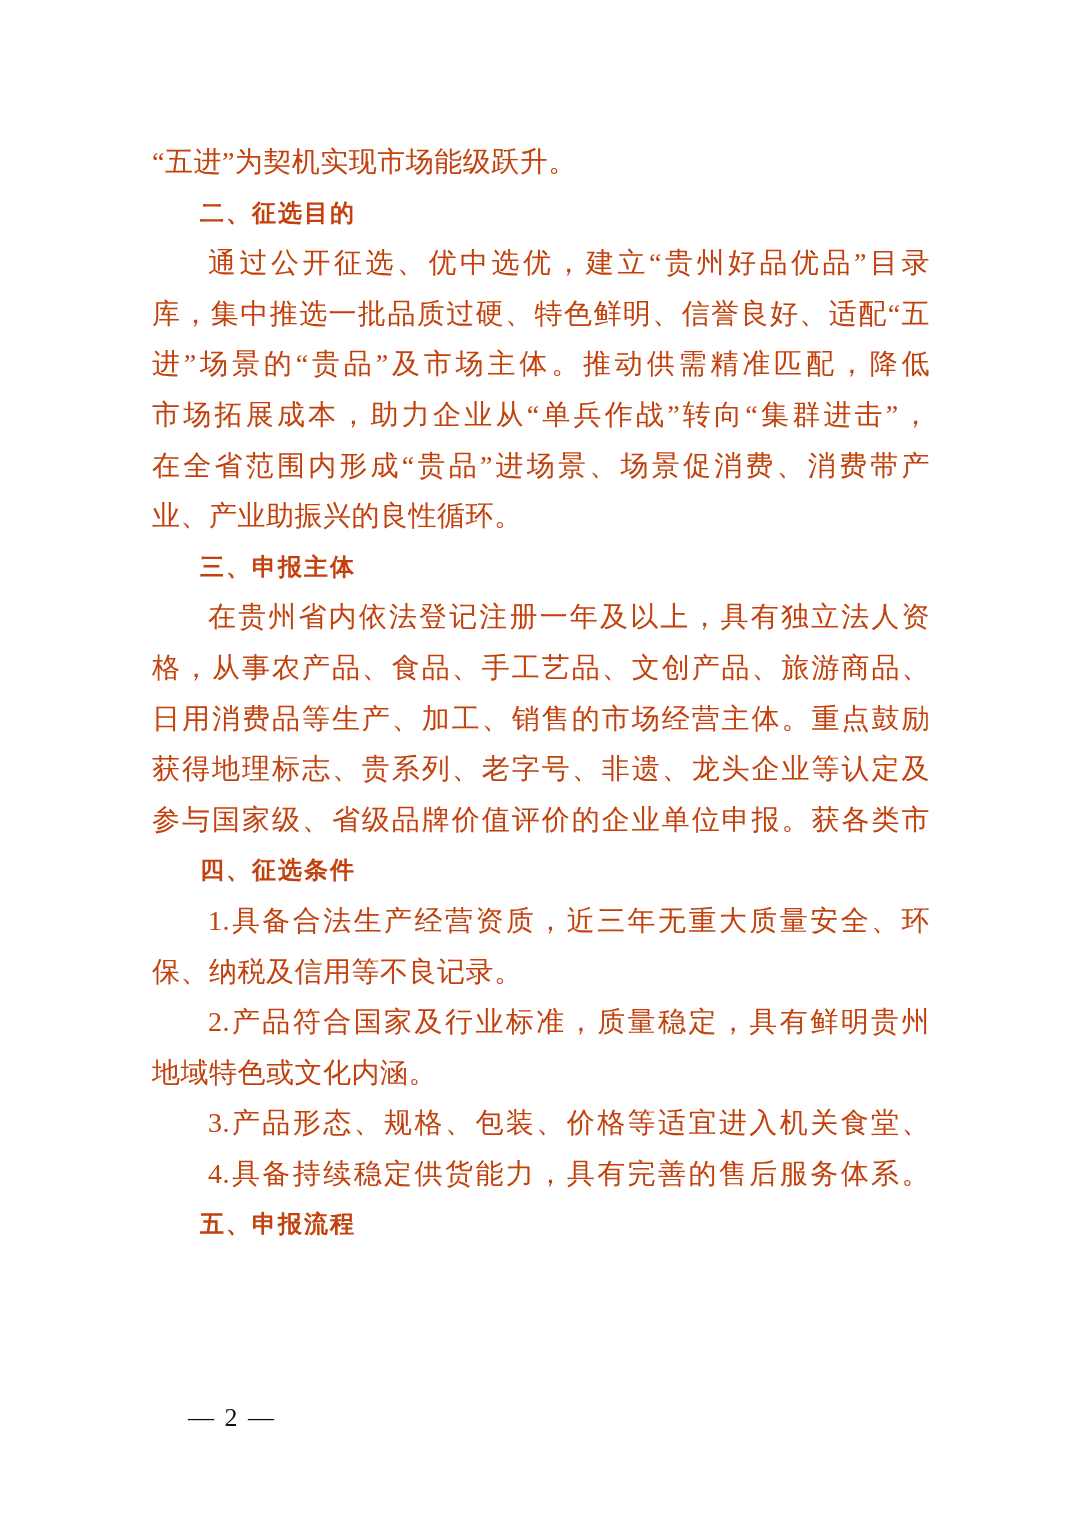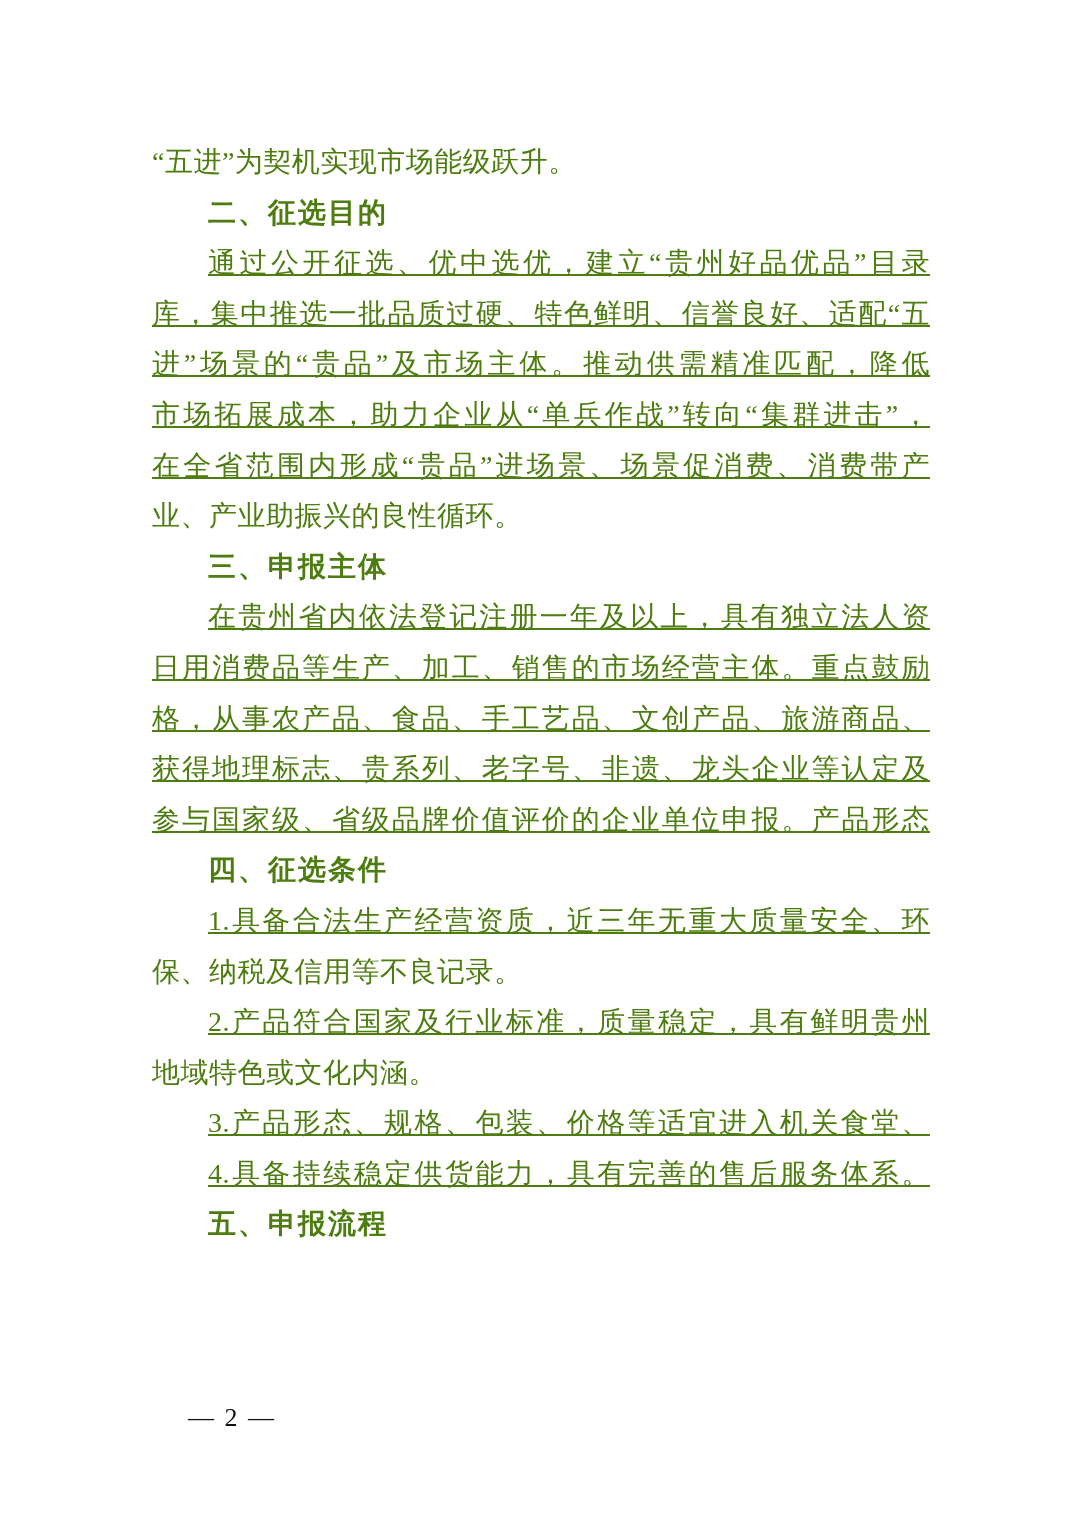--- a/index.html
+++ b/index.html
@@ -20,36 +20,35 @@
     left: 152px;
     top: 137px;
     width: 778px;
   }
   .line {
     display: block;
     height: 50.6px;
     line-height: 50.6px;
     font-size: 28px;
     font-family: "Liberation Serif", "DejaVu Serif", serif;
-    color: #4d7c0f;
+    color: #c2410c;
     letter-spacing: 0.5px;
   }
   .line.indent {
     text-indent: 2em;
   }
   .line.justify {
     text-align: justify;
     text-justify: inter-character;
     text-align-last: justify;
-    text-decoration: underline;
   }
   .line.heading {
     font-family: "Liberation Sans", "DejaVu Sans", sans-serif;
     font-weight: 700;
-    font-size: 28px;
+    font-size: 24px;
     letter-spacing: 2px;
   }
   #page-number {
     position: absolute;
     left: 188px;
     top: 1398px;
     height: 40px;
     line-height: 40px;
     font-size: 26px;
     font-family: "Liberation Serif", "DejaVu Serif", serif;
@@ -65,24 +64,24 @@
       <div class="line">“五进”为契机实现市场能级跃升。</div>
       <div class="line heading indent">二、征选目的</div>
       <div class="line indent justify">通过公开征选、优中选优，建立“贵州好品优品”目录</div>
       <div class="line justify">库，集中推选一批品质过硬、特色鲜明、信誉良好、适配“五</div>
       <div class="line justify">进”场景的“贵品”及市场主体。推动供需精准匹配，降低</div>
       <div class="line justify">市场拓展成本，助力企业从“单兵作战”转向“集群进击”，</div>
       <div class="line justify">在全省范围内形成“贵品”进场景、场景促消费、消费带产</div>
       <div class="line">业、产业助振兴的良性循环。</div>
       <div class="line heading indent">三、申报主体</div>
       <div class="line indent justify">在贵州省内依法登记注册一年及以上，具有独立法人资</div>
+      <div class="line justify">格，从事农产品、食品、手工艺品、文创产品、旅游商品、</div>
       <div class="line justify">日用消费品等生产、加工、销售的市场经营主体。重点鼓励</div>
-      <div class="line justify">格，从事农产品、食品、手工艺品、文创产品、旅游商品、</div>
       <div class="line justify">获得地理标志、贵系列、老字号、非遗、龙头企业等认定及</div>
-      <div class="line justify">参与国家级、省级品牌价值评价的企业单位申报。产品形态</div>
+      <div class="line justify">参与国家级、省级品牌价值评价的企业单位申报。获各类市</div>
       <div class="line heading indent">四、征选条件</div>
       <div class="line indent justify">1.具备合法生产经营资质，近三年无重大质量安全、环</div>
       <div class="line">保、纳税及信用等不良记录。</div>
       <div class="line indent justify">2.产品符合国家及行业标准，质量稳定，具有鲜明贵州</div>
       <div class="line">地域特色或文化内涵。</div>
       <div class="line indent justify">3.产品形态、规格、包装、价格等适宜进入机关食堂、</div>
       <div class="line indent justify">4.具备持续稳定供货能力，具有完善的售后服务体系。</div>
       <div class="line heading indent">五、申报流程</div>
     </div>
   <div id="page-number">— 2 —</div>

